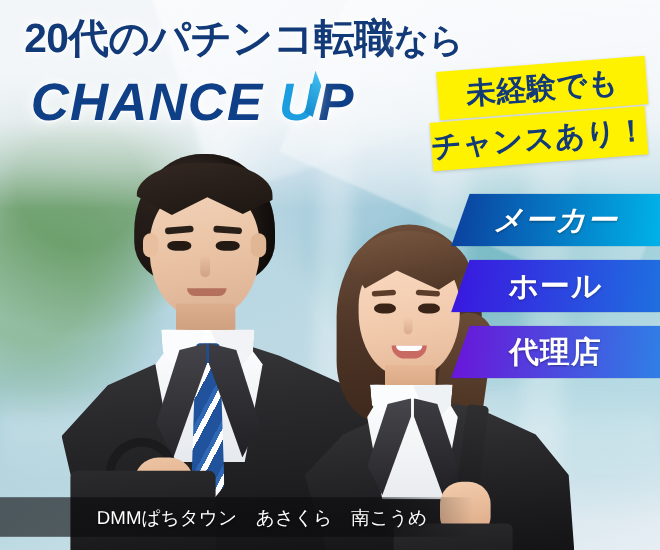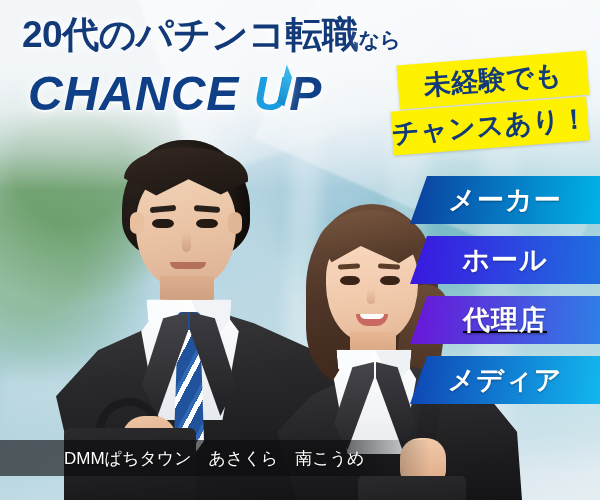--- a/index.html
+++ b/index.html
@@ -193,21 +193,21 @@
   .w-bag{position:absolute;left:86px;top:288px;width:108px;height:70px;background:linear-gradient(175deg,#2a2a2d,#131315);border-radius:5px;}
 
   
   .headline{
     position:absolute; left:22px; top:16px; z-index:20;
     color:#133a78;
     font-size:37px; font-weight:700; letter-spacing:-0.5px; line-height:1;
     white-space:nowrap;
     text-shadow:0 0 8px rgba(255,255,255,0.95),0 0 16px rgba(255,255,255,0.85),0 1px 0 rgba(255,255,255,0.9);
   }
-  .headline .small{ font-size:21px; }
+  .headline .small{ font-size:31px; }
 
   .logo{
     position:absolute; left:28px; top:70px; z-index:20;
     font-size:48px; font-weight:700; font-style:italic; line-height:1;
     color:#0f3f86; letter-spacing:1px; white-space:nowrap;
     text-shadow:0 0 10px rgba(255,255,255,0.95),0 0 20px rgba(255,255,255,0.8),0 2px 0 rgba(255,255,255,0.6);
   }
   .logo .u-wrap{ position:relative; display:inline-block; color:#1b9de0; }
   .logo .u-swoosh{
     position:absolute; right:-2px; top:-6px; width:17px; height:42px;
@@ -239,24 +239,24 @@
     clip-path:polygon(17px 0, 100% 0, 100% 100%, 0 100%);
     box-shadow:0 2px 5px rgba(0,0,0,0.22);
   }
   .cat-btn span{
     color:#ffffff; font-size:27px; font-weight:700; letter-spacing:1px;
     text-shadow:0 1px 2px rgba(0,0,0,0.35);
   }
 
   
   .credit{
-    position:absolute; left:0; bottom:24px; z-index:25;
+    position:absolute; left:0; bottom:12px; z-index:25;
     width:430px; height:36px;
     background:linear-gradient(90deg, rgba(10,10,12,0.62) 0%, rgba(10,10,12,0.60) 80%, rgba(10,10,12,0) 100%);
-    display:flex; align-items:center;
+    display:flex; align-items:center;padding-left:24px;
   }
   .credit span{
     color:#ffffff; font-size:17px; padding-left:64px; white-space:pre;
     text-shadow:0 1px 2px rgba(0,0,0,0.6);
   }
 </style>
 </head>
 <body>
 
 <div id="banner">
@@ -327,31 +327,28 @@
   </div>
 
   <div class="badge badge-1">
     <span>未経験でも</span>
   </div>
   <div class="badge badge-2">
     <span>チャンスあり！</span>
   </div>
 
   <div class="cat-list">
-    <div class="cat-btn" style="background: linear-gradient(95deg, rgb(11, 63, 158) 0%, rgb(0, 178, 232) 100%);">
+    <div class="cat-btn" style="background: linear-gradient(95deg, rgb(11, 63, 158) 0%, rgb(0, 178, 232) 100%); font-style: italic;">
       <span>メーカー</span>
     </div>
     <div class="cat-btn" style="background: linear-gradient(95deg, rgb(58, 22, 224) 0%, rgb(31, 111, 224) 100%); text-align: right;">
       <span>ホール</span>
     </div>
-    <div class="cat-btn" style="background: linear-gradient(95deg, rgb(106, 20, 216) 0%, rgb(47, 127, 230) 100%); text-decoration: underline;">
+    <div class="cat-btn" style="background: linear-gradient(95deg, rgb(106, 20, 216) 0%, rgb(47, 127, 230) 100%);">
       <span>代理店</span>
     </div>
-    <div class="cat-btn" style="background: linear-gradient(95deg, rgb(15, 69, 180) 0%, rgb(18, 182, 239) 100%);">
-      <span>メディア</span>
-    </div>
   </div>
 
   <div class="credit">
     <span>DMMぱちタウン　あさくら　南こうめ</span>
   </div>
 
 </div>
 
 </body></html>

